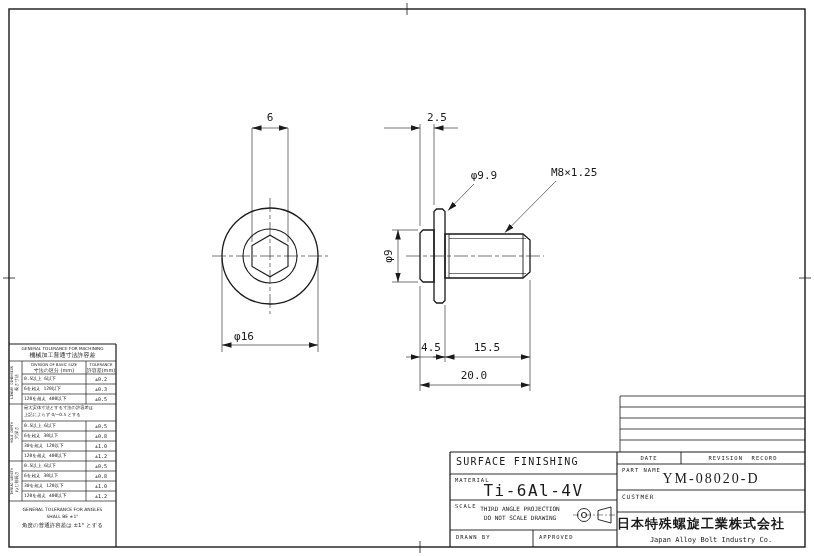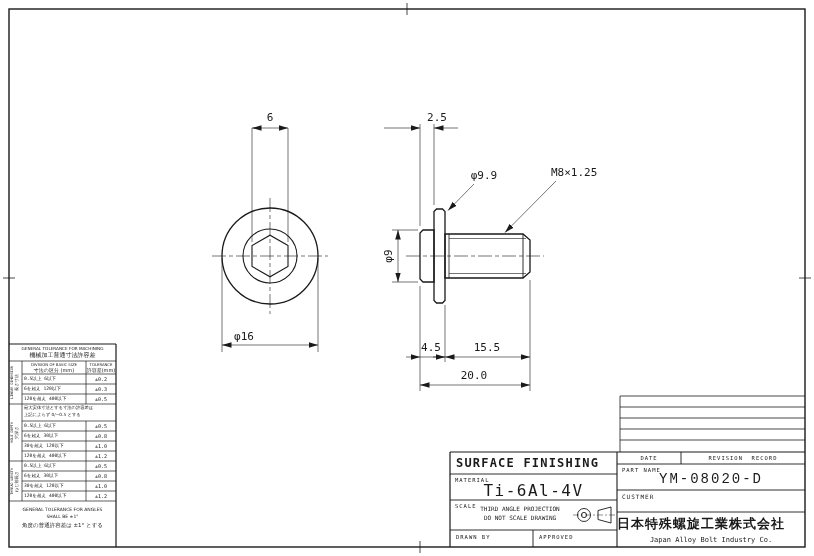--- a/index.html
+++ b/index.html
@@ -1,19 +1,19 @@
 <!DOCTYPE html>
 <html><head>
 <meta charset="utf-8">
 <style>
   html,body{margin:0;padding:0;background:#ffffff;}
   body{width:814px;height:556px;position:relative;overflow:hidden;
        font-family:"DejaVu Sans Mono", monospace;color:#1a1a1a;}
   .ov{position:absolute;color:#1a1a1a;white-space:pre;}
-  .mono{font-family:Liberation Mono, monospace;}
+  .mono{font-family:Liberation Serif, serif;}
   .sans{font-family:"DejaVu Sans", sans-serif;}
   .ctr{text-align:center;}
   svg text{font-family:"DejaVu Sans Mono", monospace;fill:#1a1a1a;}
   
   .tb-lbl{font-size:5.5px;letter-spacing:1px;}
   .tb-big{font-size:16px;letter-spacing:1.5px;}
   
   #tolerance-table{position:absolute;left:9px;top:344px;width:107px;height:203px;}
   #tolerance-table .ov{font-family:"DejaVu Sans", sans-serif;}
   .tt-row{position:absolute;left:13px;width:94px;height:10px;}
@@ -229,21 +229,21 @@
     <div class="tt-range">120を超え 400以下</div>
     <div class="tt-tol">±1.2</div>
   </div>
 
   <div class="ov ctr" style="left:0;top:163px;width:107px;font-size:4.5px;">GENERAL TOLERANCE FOR ANGLES</div>
   <div class="ov ctr" style="left:0;top:170px;width:107px;font-size:4.5px;">SHALL BE ±1°</div>
   <div class="ov ctr" style="left:0;top:178px;width:107px;font-size:5.5px;">角度の普通許容差は ±1° とする</div>
 </div>
 
 <div>
-  <div class="ov tb-lbl" style="left:456px;top:456px;font-size:12px;letter-spacing:1.2px;font-weight:bold;">SURFACE FINISHING</div>
+  <div class="ov tb-lbl" style="left:456px;top:456px;font-size:10px;letter-spacing:1.2px;">SURFACE FINISHING</div>
 
   <div class="ov tb-lbl" style="left:455px;top:477px;">MATERIAL</div>
   <div class="ov tb-big ctr" style="left:450px;top:481px;width:167px;">Ti-6Al-4V</div>
 
   <div class="ov tb-lbl" style="left:455px;top:503px;">SCALE</div>
   <div class="ov ctr" style="left:460px;top:505px;width:120px;font-size:6px;">THIRD ANGLE PROJECTION</div>
   <div class="ov ctr" style="left:460px;top:514px;width:120px;font-size:6px;">DO NOT SCALE DRAWING</div>
 
   <div class="ov tb-lbl" style="left:456px;top:534px;">DRAWN BY</div>
   <div class="ov tb-lbl" style="left:539px;top:534px;">APPROVED</div>

